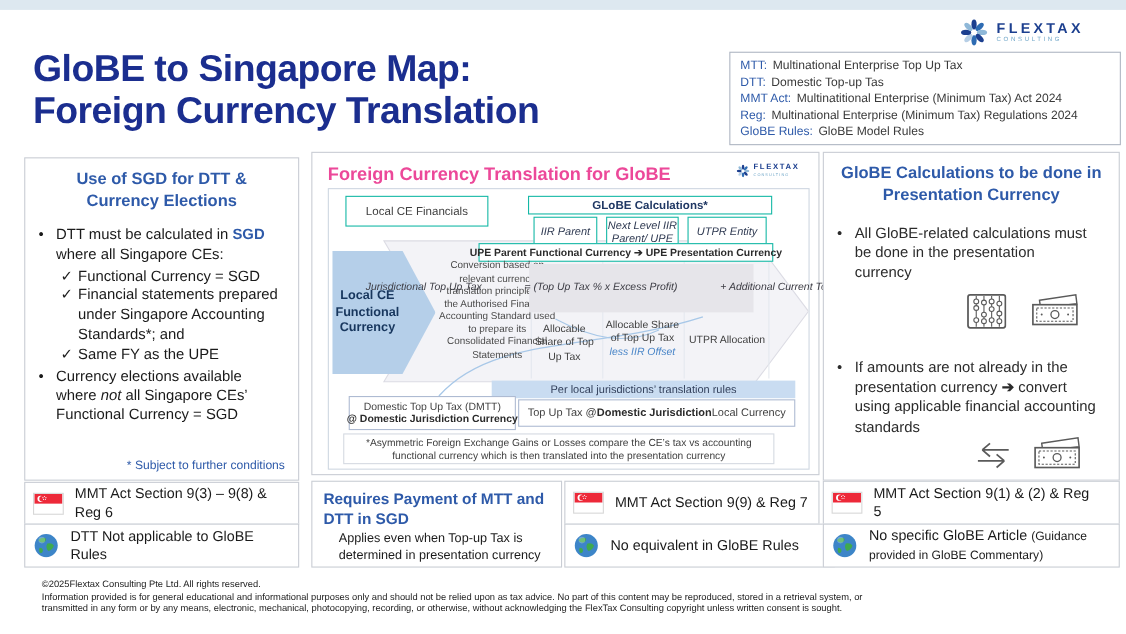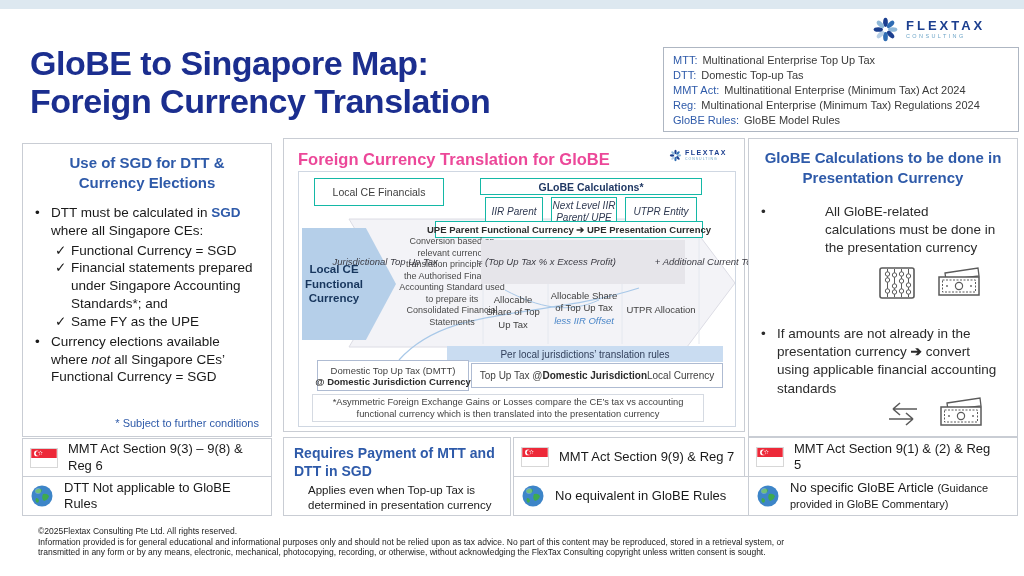--- a/index.html
+++ b/index.html
@@ -252,21 +252,21 @@
     <span>No equivalent in GloBE Rules</span>
   </div>
 
   <div class="abs panel" style="left:748px;top:138px;width:270px;height:299px;">
     <div class="panel-title">
       <div>GloBE Calculations to be done in</div>
       <div>Presentation Currency</div>
     </div>
     <div class="abs" style="left:12px;top:64px;width:238px;display:flex;font-size:13.5px;line-height:1.35;">
       <span class="b-dot">•</span>
-      <span style="width:214px;margin-left:48px;">All GloBE-related calculations must be done in the presentation currency</span>
+      <span style="width:214px;">All GloBE-related calculations must be done in the presentation currency</span>
     </div>
     <svg class="abs" style="left:130px;top:128px;" width="36" height="32" viewBox="0 0 36 32">
       <rect x="1" y="1" width="34" height="30" rx="2" fill="none" stroke="#5a5a5a" stroke-width="1.6"></rect>
       <line x1="8.5" y1="2" x2="8.5" y2="30" stroke="#5a5a5a" stroke-width="1"></line>
       <line x1="15.5" y1="2" x2="15.5" y2="30" stroke="#5a5a5a" stroke-width="1"></line>
       <line x1="22.5" y1="2" x2="22.5" y2="30" stroke="#5a5a5a" stroke-width="1"></line>
       <line x1="29.5" y1="2" x2="29.5" y2="30" stroke="#5a5a5a" stroke-width="1"></line>
       <circle cx="8.5" cy="7" r="2.2" fill="#fff" stroke="#5a5a5a"></circle>
         <circle cx="8.5" cy="13" r="2.2" fill="#fff" stroke="#5a5a5a"></circle>
         <circle cx="8.5" cy="24" r="2.2" fill="#fff" stroke="#5a5a5a"></circle>

